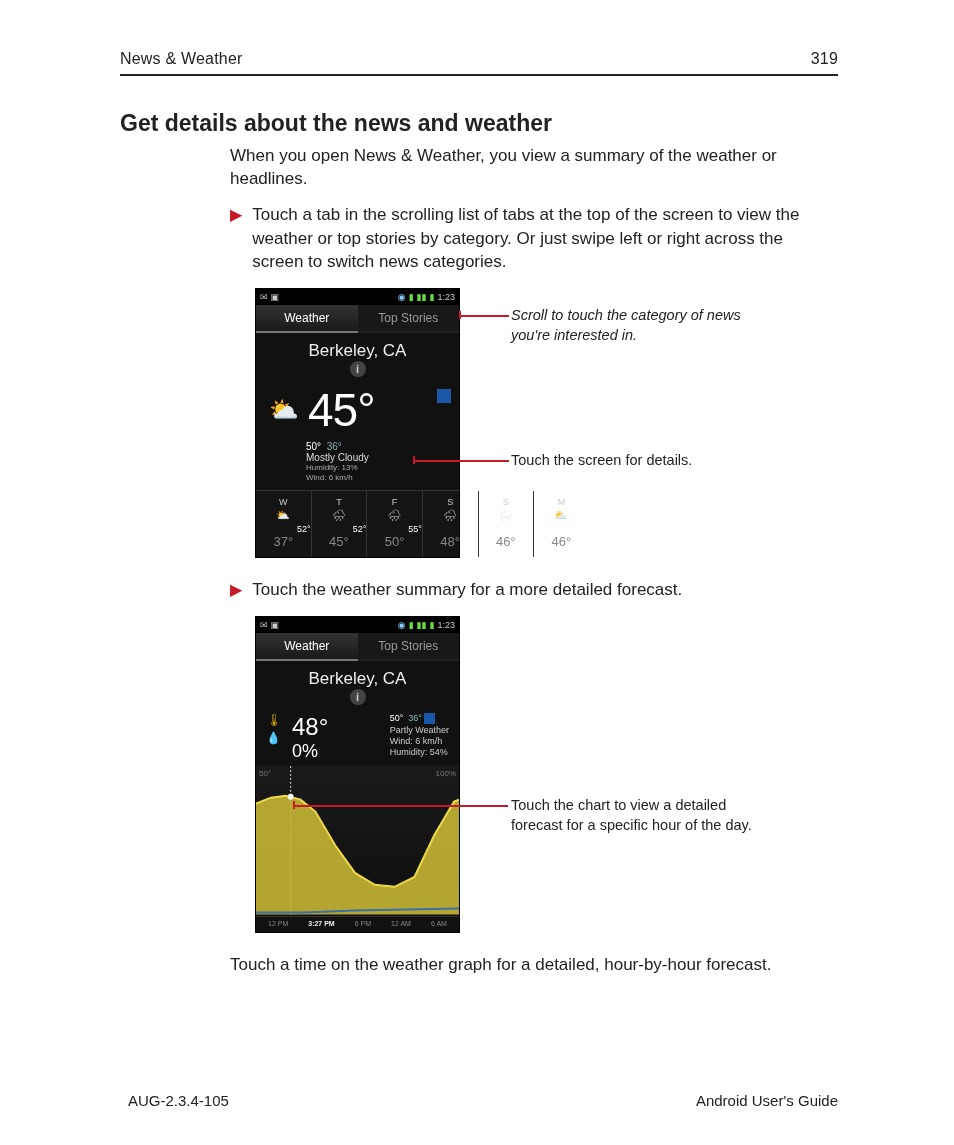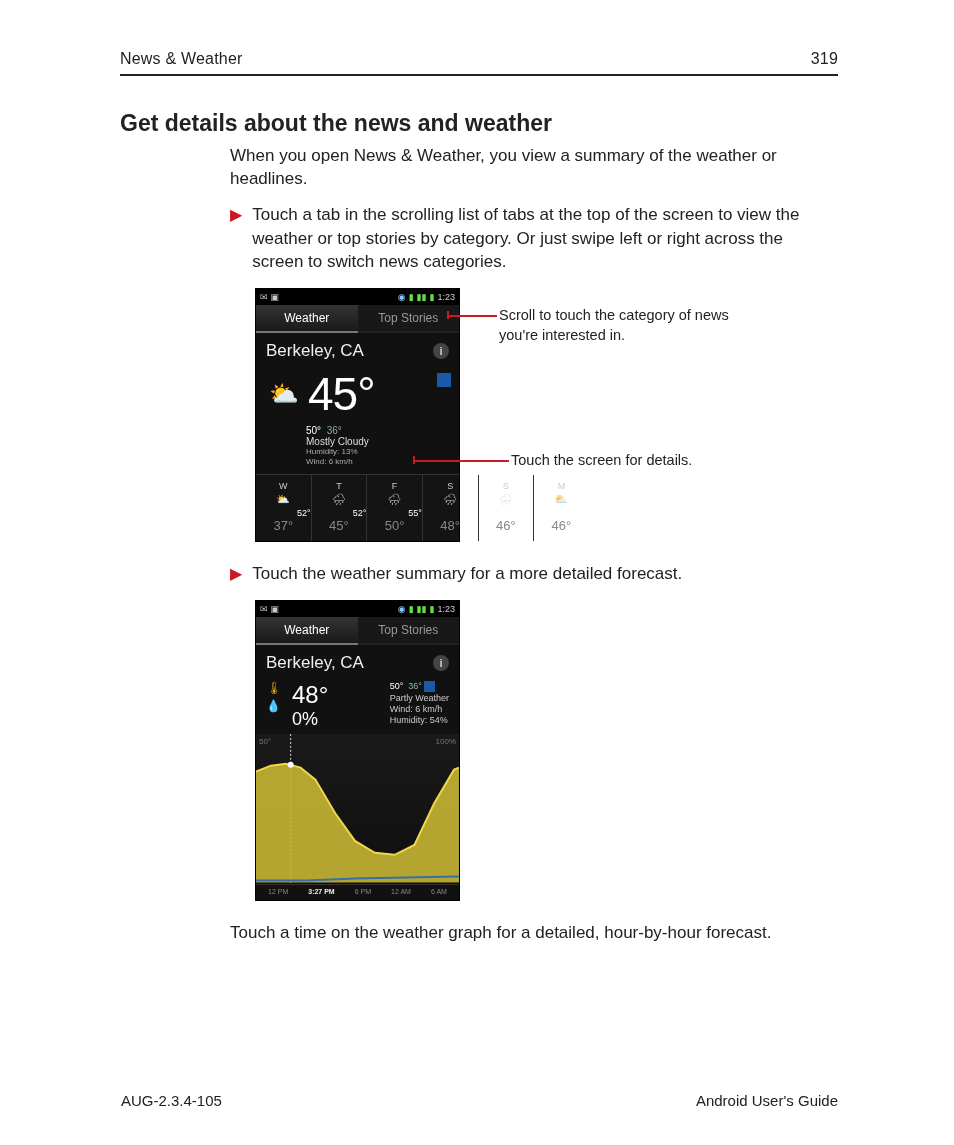--- a/index.html
+++ b/index.html
@@ -10,30 +10,30 @@
   h2.section-title { font-size: 23px; font-weight: 700; margin-bottom: 8px; }
   .intro { margin-left: 110px; font-size: 17px; line-height: 1.35; margin-bottom: 12px; }
   .step { display: flex; align-items: flex-start; margin-left: 110px; margin-bottom: 14px; }
   .step-icon { color: #c61a27; font-size: 16px; line-height: 22px; margin-right: 10px; flex: none; margin-top: 1px; }
   .step-text { font-size: 17px; line-height: 1.4; }
   .block { margin-left: 135px; margin-bottom: 20px; position: relative; }
   .callout { position: absolute; font-size: 14.5px; color: #222; line-height: 1.35; }
   .callout .line { position: absolute; height: 2px; background: #c61a27; }
   .callout .tick { position: absolute; width: 2px; background: #c61a27; }
   .closing { margin-left: 110px; font-size: 17px; line-height: 1.4; }
-  .page-footer { position: absolute; left: 121px; right: 116px; bottom: 36px; font-size: 15px; display: flex; justify-content: space-between; }
+  .page-footer { position: absolute; left: 128px; right: 116px; bottom: 36px; font-size: 15px; display: flex; justify-content: space-between; }
   
   .phone { width: 205px; background: #111; color: #ddd; font-family: Arial, sans-serif; border: 1px solid #000; }
   .statusbar { height: 16px; background: #000; display: flex; align-items: center; justify-content: space-between; padding: 0 4px; font-size: 9px; color: #ccc; }
   .sb-icons { display: flex; gap: 3px; align-items: center; }
   .sb-icons span { display: inline-block; }
   .tabs { display: flex; background: #181818; }
   .tab { flex: 1; text-align: center; padding: 6px 0; font-size: 12px; color: #999; border-bottom: 2px solid #222; }
   .tab.active { color: #fff; background: linear-gradient(180deg,#333,#1a1a1a); border-bottom: 2px solid #777; }
-  .loc-row { display: flex; justify-content: space-between; align-items: center; padding: 8px 10px 4px; }
+  .loc-row { display: flex; justify-content: space-between; align-items: center; padding: 8px 10px 4px; flex-direction: column; }
   .loc { font-size: 17px; color: #eee; }
   .info-dot { width: 16px; height: 16px; border-radius: 8px; background: #444; color: #ccc; text-align: center; font-size: 11px; line-height: 16px; font-weight: 700; }
   .big-row { display: flex; align-items: center; gap: 6px; padding: 2px 10px; position: relative; }
   .sun { width: 36px; text-align: center; font-size: 24px; }
   .big-temp { font-size: 46px; color: #fff; letter-spacing: -1px; }
   .twc { position: absolute; right: 8px; top: 8px; width: 14px; height: 14px; background: #1959a8; }
   .sub1 { padding: 2px 0 0 50px; font-size: 10px; color: #ddd; }
   .sub1 .hi { color: #fff; }
   .sub1 .lo { color: #8aa; }
   .sub2 { padding: 0 0 0 50px; font-size: 10px; color: #ddd; }
@@ -147,21 +147,21 @@
           </div>
         <div class="fday">
             <div class="d">M</div>
             <div class="ic">⛅</div>
             <div class="hi">55°</div>
             <div class="lo">46°</div>
           </div>
       </div>
     </div>
 
-    <div class="callout" style="left:208px; top:18px; width:270px;">
+    <div class="callout" style="left:220px; top:18px; width:270px;font-style:italic;">
       <div class="line" style="left:-16px; top:9px; width:50px;"></div>
       <div class="tick" style="left:-16px; top:5px; height:8px;"></div>
       <div style="margin-left:36px;">
         <div>Scroll to touch the category of news</div>
         <div>you're interested in.</div>
       </div>
     </div>
     <div class="callout" style="left:220px; top:152px; width:260px;margin-top:11px;">
       <div class="line" style="left:-62px; top:9px; width:96px;"></div>
       <div class="tick" style="left:-62px; top:5px; height:8px;"></div>
@@ -226,20 +226,28 @@
       </div>
       <div class="timebar">
         <span>12 PM</span>
         <span class="now">3:27 PM</span>
         <span>6 PM</span>
         <span>12 AM</span>
         <span>6 AM</span>
       </div>
     </div>
 
+    <div class="callout" style="left:220px; top:180px; width:300px;">
+      <div class="line" style="left:-182px; top:9px; width:215px;"></div>
+      <div class="tick" style="left:-182px; top:5px; height:8px;"></div>
+      <div style="margin-left:36px;">
+        <div>Touch the chart to view a detailed</div>
+        <div>forecast for a specific hour of the day.</div>
+      </div>
+    </div>
   </div>
 
   <p class="closing">Touch a time on the weather graph for a detailed, hour-by-hour forecast.</p>
 
   <div class="page-footer">
     <span>AUG-2.3.4-105</span>
     <span>Android User's Guide</span>
   </div>
 </div>
 

